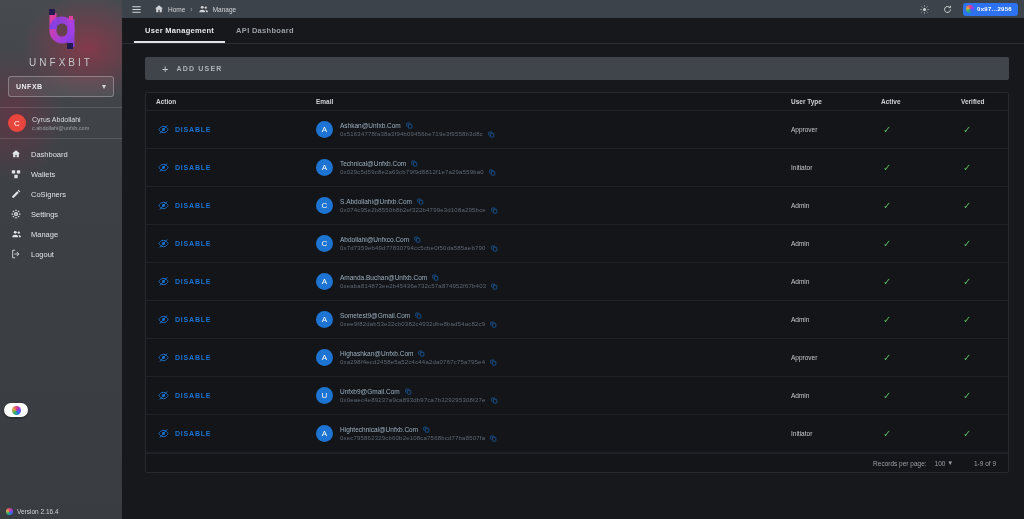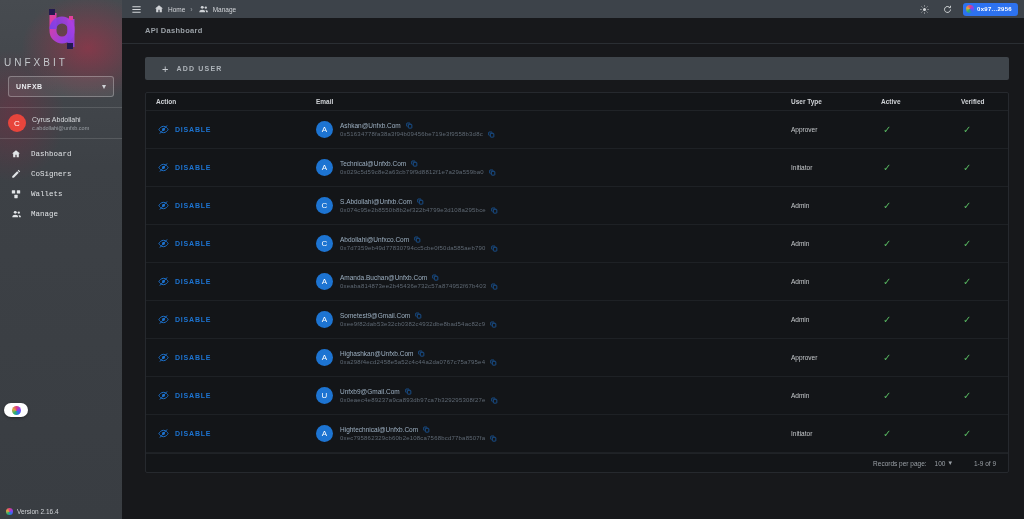--- a/index.html
+++ b/index.html
@@ -7,39 +7,39 @@
     font-family:"Liberation Sans","DejaVu Sans",sans-serif; }
   .app { position:relative; width:1024px; height:519px; background:#17181b; }
 
   
   .sidebar { position:absolute; left:0; top:0; width:122px; height:519px;
     background:
       radial-gradient(95px 75px at 72% 48px, rgba(200,42,72,.48), transparent 70%),
       radial-gradient(75px 95px at 10% 115px, rgba(150,32,62,.34), transparent 70%),
       linear-gradient(#474b50, #3d4146 32%, #393d42);
     display:flex; flex-direction:column; }
-  .logo-block { padding:5px 4px 2px; text-align:left; }
+  .logo-block { padding:5px 4px 2px; text-align:center; }
   .logo-mark { display:block; margin:0 auto; }
   .logo-text { font-size:10px; letter-spacing:3px; color:#c3c7cb; margin-top:2px; }
   .org-select { margin:6px 8px 10px; height:21px; border:1px solid rgba(255,255,255,.28);
     background:rgba(255,255,255,.07); border-radius:3px; display:flex; align-items:center;
     padding:0 7px; cursor:pointer; }
   .org-select .val { font-size:7px; font-weight:bold; color:#e8eaed; letter-spacing:.5px; flex:1; }
   .org-select .chev { font-size:8px; color:#cfd2d6; }
   .divider { height:1px; background:rgba(255,255,255,.13); }
   .profile { display:flex; align-items:center; gap:6px; padding:6px 8px; }
   .avatar-red { width:18px; height:18px; border-radius:50%; background:var(--avatar-red,#e8453c);
     color:#fff; font-size:8px; display:flex; align-items:center; justify-content:center; flex:none; }
   .profile .pname { font-size:7px; color:#d8dbde; line-height:9px; }
   .profile .pemail { font-size:5.5px; color:#9aa0a6; line-height:8px; }
   .nav { padding:5px 0; }
   .nav-item { display:flex; align-items:center; gap:9px; height:20px; padding:0 10px;
     color:#e2e5e8; cursor:pointer; }
   .nav-ic { width:12px; display:flex; justify-content:center; color:#e2e5e8; }
-  .nav-label { font-size:7.5px; color:#dfe2e5; white-space:nowrap;font-family:Liberation Mono, monospace; }
+  .nav-label { font-size:7.5px; color:#dfe2e5; white-space:nowrap; }
   .chat-pill { position:absolute; left:4px; top:403px; width:24px; height:14px; background:#fff;
     border-radius:8px; display:flex; align-items:center; justify-content:center;
     box-shadow:0 1px 3px rgba(0,0,0,.4); cursor:pointer; }
   .rainbow { border-radius:50%;
     background:conic-gradient(#e0407c,#8a3ff0,#2f6fed,#27b56a,#e0a63f,#e0407c); }
   .version-row { position:absolute; left:6px; bottom:4px; display:flex; align-items:center; gap:4px; }
   .version-row .txt { font-size:6.5px; color:#cfd2d6; }
 
   
   .topbar { position:absolute; left:122px; top:0; width:902px; height:18px; background:#3d434a;
@@ -148,46 +148,67 @@
           <span class="nav-ic">
             <svg viewBox="0 0 24 24" width="10" height="10" fill="currentColor">
               <path d="M12 3 2.5 11h2.7v9h5.3v-6h3v6h5.3v-9h2.7z"></path>
             </svg>
           </span>
           <span class="nav-label">Dashboard</span>
         </div>
         <div class="nav-item">
           <span class="nav-ic">
             <svg viewBox="0 0 24 24" width="10" height="10" fill="currentColor">
-              <path d="M3 17.2 14.8 5.4l3.8 3.8L6.8 21H3z"></path>
-              <path d="M16.2 4l2-2 3.8 3.8-2 2z"></path>
-            </svg>
-          </span>
-          <span class="nav-label">CoSigners</span>
-        </div>
-        <div class="nav-item">
-          <span class="nav-ic">
-            <svg viewBox="0 0 24 24" width="10" height="10" fill="currentColor">
               <rect x="2" y="3" width="8" height="8" rx="1"></rect>
               <rect x="14" y="3" width="8" height="8" rx="1"></rect>
               <rect x="8" y="14" width="8" height="8" rx="1"></rect>
             </svg>
           </span>
           <span class="nav-label">Wallets</span>
+        </div>
+        <div class="nav-item">
+          <span class="nav-ic">
+            <svg viewBox="0 0 24 24" width="10" height="10" fill="currentColor">
+              <path d="M3 17.2 14.8 5.4l3.8 3.8L6.8 21H3z"></path>
+              <path d="M16.2 4l2-2 3.8 3.8-2 2z"></path>
+            </svg>
+          </span>
+          <span class="nav-label">CoSigners</span>
+        </div>
+        <div class="nav-item">
+          <span class="nav-ic">
+            <svg viewBox="0 0 24 24" width="10" height="10">
+              <circle cx="12" cy="12" r="5" fill="currentColor"></circle>
+              <g stroke="currentColor" stroke-width="3">
+                <path d="M12 1.5v3.5M12 19v3.5M1.5 12H5M19 12h3.5M4.6 4.6 7 7M17 17l2.4 2.4M19.4 4.6 17 7M4.6 19.4 7 17"></path>
+              </g>
+              <circle cx="12" cy="12" r="2" fill="#43484d"></circle>
+            </svg>
+          </span>
+          <span class="nav-label">Settings</span>
         </div>
         <div class="nav-item">
           <span class="nav-ic">
             <svg viewBox="0 0 24 24" width="11" height="10" fill="currentColor">
               <circle cx="9" cy="8" r="3.5"></circle>
               <path d="M2 19c0-3.3 3.1-5 7-5s7 1.7 7 5v1H2z"></path>
               <circle cx="17.5" cy="8.5" r="2.8"></circle>
               <path d="M17 14.6c3 .3 5.5 1.8 5.5 4.4v1h-4z"></path>
             </svg>
           </span>
           <span class="nav-label">Manage</span>
+        </div>
+        <div class="nav-item">
+          <span class="nav-ic">
+            <svg viewBox="0 0 24 24" width="10" height="10" fill="none" stroke="currentColor" stroke-width="2">
+              <path d="M10 3H4v18h6"></path>
+              <path d="M14 7l5 5-5 5M19 12H8"></path>
+            </svg>
+          </span>
+          <span class="nav-label">Logout</span>
         </div>
     </nav>
 
     <div class="chat-pill">
       <span class="rainbow" style="width:9px;height:9px;"></span>
     </div>
 
     <div class="version-row">
       <span class="rainbow" style="width:7px;height:7px;"></span>
       <span class="txt">Version 2.16.4</span>
@@ -236,20 +257,23 @@
           </svg></span>
       </span>
     <button class="wallet-btn">
       <span class="rainbow"></span>
       <span class="lbl">0x97...2956</span>
     </button>
   </header>
 
   <main class="main">
     <div class="tabs">
+      <div class="tab active">
+          <span>User Management</span>
+        </div>
         <div class="tab">
           <span>API Dashboard</span>
         </div>
     </div>
 
     <div class="content">
       <div class="addbar">
         <span class="plus">+</span>
         <span class="lbl">ADD USER</span>
       </div>

